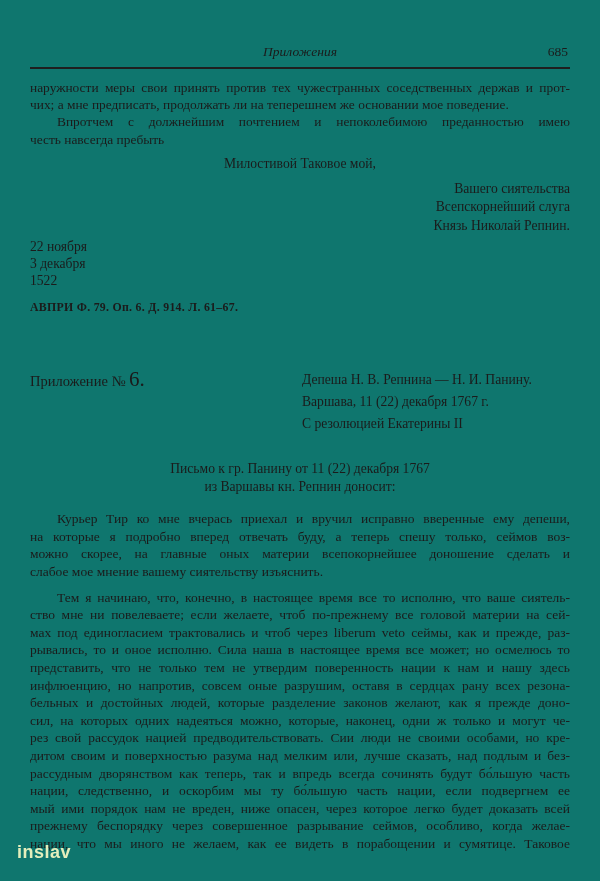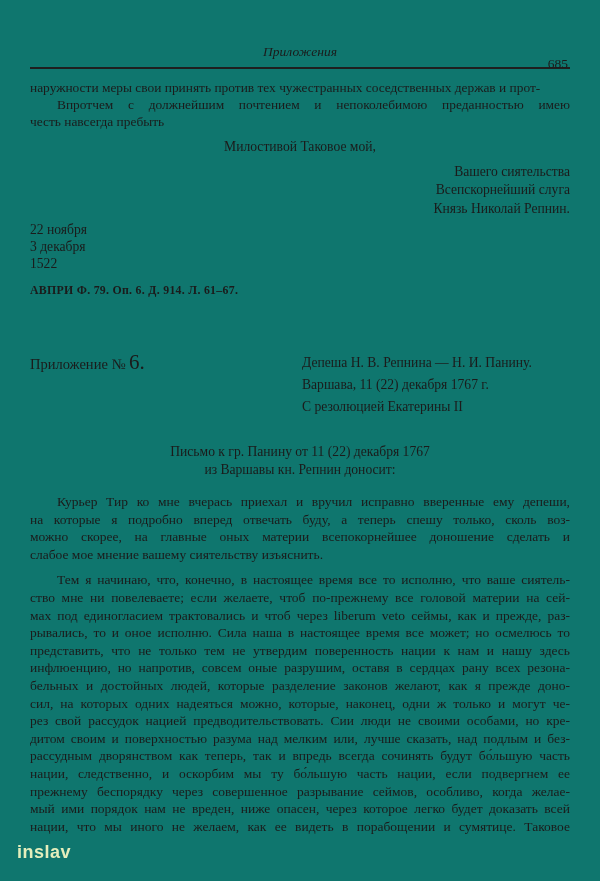--- a/index.html
+++ b/index.html
@@ -19,21 +19,21 @@
   .runhead{
     position:relative;
     height:18px;
     font-size:13.5px;
   }
   .runhead .title{
     position:absolute;left:0;right:0;text-align:center;
     font-style:italic;
   }
   .runhead .pageno{
-    position:absolute;right:2px;top:12px;
+    position:absolute;right:2px;top:0;
     font-style:normal;font-size:13.5px;
   }
   .rule{
     border:0;border-top:2px solid #1f1f1f;
     margin:5px 0 0 0;
   }
 
   
   .line{overflow:hidden;}
   .justify .line{text-align:justify;text-align-last:justify;word-spacing:-0.4px;}
@@ -81,20 +81,21 @@
 <div class="page">
 
   <div class="runhead">
     <div class="title">Приложения</div>
     <div class="pageno">685</div>
   </div>
   <hr class="rule">
 
   <div class="topblock justify endleft">
       <div class="line">наружности меры свои принять против тех чужестранных соседственных держав и прот-</div>
+      <div class="line">чих; а мне предписать, продолжать ли на теперешнем же основании мое поведение.</div>
     </div>
   <div class="topblock justify endleft indent" style="margin-top:0;">
       <div class="line">Впротчем с должнейшим почтением и непоколебимою преданностью имею</div>
       <div class="line">честь навсегда пребыть</div>
     </div>
 
   <div class="salutation">Милостивой Таковое мой,</div>
 
   <div class="signature">
       <div class="line">Вашего сиятельства</div>
@@ -119,37 +120,37 @@
       </div>
   </div>
 
   <div class="subhead">
       <div class="line">Письмо к гр. Панину от 11 (22) декабря 1767</div>
       <div class="line">из Варшавы кн. Репнин доносит:</div>
     </div>
 
   <div class="bodytext justify endleft indent">
       <div class="line">Курьер Тир ко мне вчерась приехал и вручил исправно вверенные ему депеши,</div>
-      <div class="line">на которые я подробно вперед отвечать буду, а теперь спешу только, сколь воз-</div>
+      <div class="line">на которые я подробно вперед отвечать буду, а теперь спешу только, сеймов воз-</div>
       <div class="line">можно скорее, на главные оных материи всепокорнейшее доношение сделать и</div>
       <div class="line">слабое мое мнение вашему сиятельству изъяснить.</div>
     </div>
   <div class="bodytext justify indent" style="margin-top:8px;">
       <div class="line">Тем я начинаю, что, конечно, в настоящее время все то исполню, что ваше сиятель-</div>
       <div class="line">ство мне ни повелеваете; если желаете, чтоб по-прежнему все головой материи на сей-</div>
       <div class="line">мах под единогласием трактовались и чтоб через liberum veto сеймы, как и прежде, раз-</div>
       <div class="line">рывались, то и оное исполню. Сила наша в настоящее время все может; но осмелюсь то</div>
       <div class="line">представить, что не только тем не утвердим поверенность нации к нам и нашу здесь</div>
       <div class="line">инфлюенцию, но напротив, совсем оные разрушим, оставя в сердцах рану всех резона-</div>
       <div class="line">бельных и достойных людей, которые разделение законов желают, как я прежде доно-</div>
       <div class="line">сил, на которых одних надеяться можно, которые, наконец, одни ж только и могут че-</div>
       <div class="line">рез свой рассудок нацией предводительствовать. Сии люди не своими особами, но кре-</div>
       <div class="line">дитом своим и поверхностью разума над мелким или, лучше сказать, над подлым и без-</div>
       <div class="line">рассудным дворянством как теперь, так и впредь всегда сочинять будут бо́льшую часть</div>
       <div class="line">нации, следственно, и оскорбим мы ту бо́льшую часть нации, если подвергнем ее</div>
+      <div class="line">мый ими порядок нам не вреден, ниже опасен, через которое легко будет доказать всей</div>
       <div class="line">прежнему беспорядку через совершенное разрывание сеймов, особливо, когда желае-</div>
-      <div class="line">мый ими порядок нам не вреден, ниже опасен, через которое легко будет доказать всей</div>
       <div class="line">нации, что мы иного не желаем, как ее видеть в порабощении и сумятице. Таковое</div>
     </div>
 
   <div class="watermark">inslav</div>
 
 </div>
 
 </body></html>

